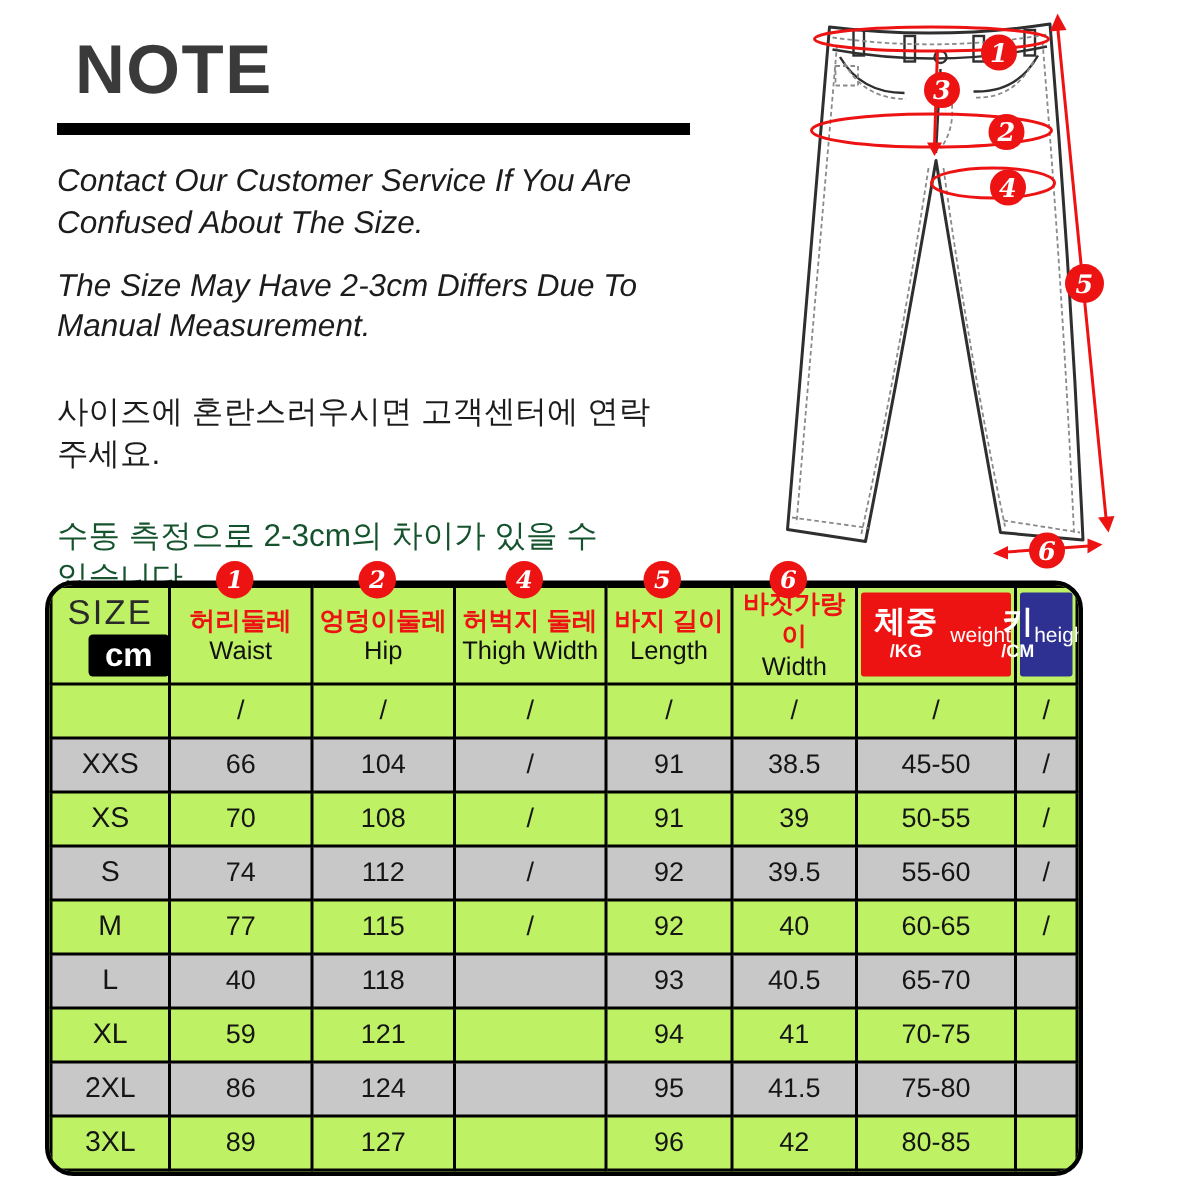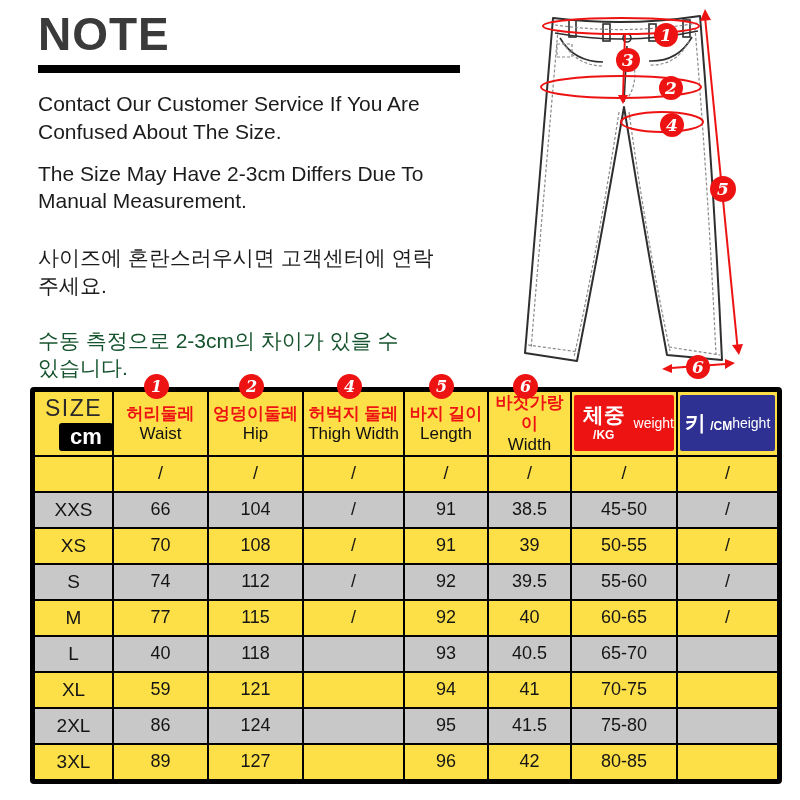--- a/index.html
+++ b/index.html
@@ -1,32 +1,32 @@
 <!DOCTYPE html>
 <html><head>
 <meta charset="utf-8">
 <style>
   html,body{margin:0;padding:0;background:#fff;}
   body{width:800px;height:800px;font-family:"Liberation Sans",sans-serif;}
   .screen{position:relative;width:800px;height:800px;background:#fff;overflow:hidden;}
 
   
   .note-block{position:absolute;left:38px;top:10px;width:480px;}
-  .note-title{margin:0;font-size:46px;font-weight:800;letter-spacing:1px;color:#3a3a3a;line-height:1.05;}
+  .note-title{margin:12px;font-size:46px;font-weight:800;letter-spacing:1px;color:#3a3a3a;line-height:1.05;}
   .note-divider{width:422px;height:8px;background:#000;margin:7px 0 17px 0;}
-  .p-en{margin:0 0 15px 0;font-size:21px;line-height:1.3;color:#1c1c1c;white-space:pre-line;}
+  .p-en{margin:0 0 15px 0;font-size:21px;line-height:1.3;color:#1c1c1c;white-space:pre-line;font-style:italic;}
   .p-ko{margin:30px 0 0 0;font-size:21px;line-height:1.3;color:#1c1c1c;white-space:pre-line;}
   .p-ko.red{color:#14532d;margin-top:28px;}
 
   
   .pants{position:absolute;left:500px;top:0;}
   .pants text.num{font-family:"DejaVu Serif",serif;font-style:italic;font-weight:bold;font-size:17px;fill:#fff;text-anchor:middle;}
 
   
-  .table-wrap{position:absolute;left:30px;top:387px;width:752px;border:3px solid #000;border-radius:4px;overflow:hidden;background:#fde047;box-sizing:border-box;}
+  .table-wrap{position:absolute;left:30px;top:387px;width:692px;border:3px solid #000;border-radius:19px;overflow:hidden;background:#bef264;box-sizing:border-box;}
   table.size-table{width:100%;border-collapse:collapse;table-layout:fixed;}
   .size-table td{border:2px solid #000;text-align:center;vertical-align:middle;padding:0;color:#151515;}
   .size-table thead tr{height:64px;}
   .size-table tbody tr{height:36px;}
   .size-table tbody td{font-size:18px;}
   .size-table tbody td.size-col{font-size:19px;}
   .size-table tbody tr.shaded td{background:#c8c8c8;}
   .size-head .size-word{font-size:23px;letter-spacing:1.5px;color:#2a2a2a;line-height:1.1;}
   .cm-badge{display:inline-block;background:#000;color:#fff;font-weight:700;font-size:22px;line-height:1;padding:3px 11px;border-radius:3px;margin-top:2px;margin-left:24px;}
   .m-head .ko{color:#ee1313;font-size:17px;font-weight:700;line-height:1.25;}

